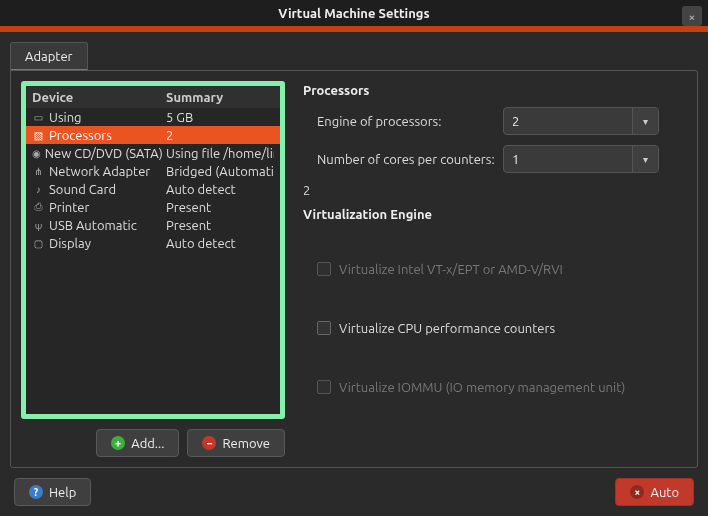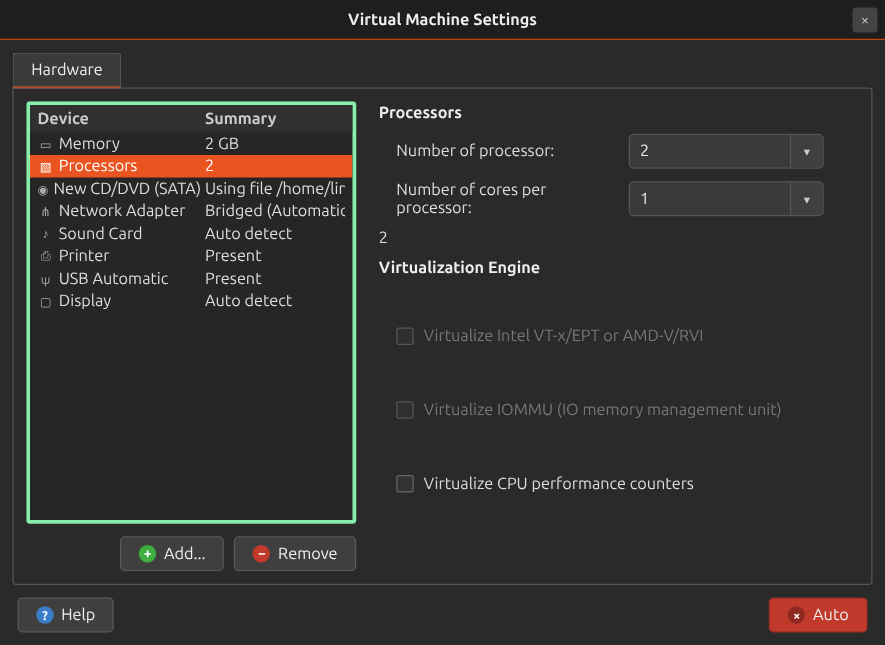--- a/index.html
+++ b/index.html
@@ -12,21 +12,21 @@
     color: #ddd;
     overflow: hidden;
   }
   .titlebar {
     height: 32px;
     background: #1e1e1e;
     display: flex;
     align-items: center;
     justify-content: center;
     position: relative;
-    border-bottom: 1px solid #c2410c;
+    border-bottom: 6px solid #c2410c;
     text-align: center;
   }
   .titletext { font-weight: 600; color: #eee; font-size: 13px; }
   .win-close {
     position: absolute;
     right: 6px; top: 6px;
     width: 20px; height: 20px;
     background: #444;
     border-radius: 3px;
     color: #ccc;
@@ -69,21 +69,21 @@
     gap: 14px;
     flex: 1;
     overflow: hidden;
   }
   .left {
     width: 264px;
     display: flex;
     flex-direction: column;
   }
   .device-table {
-    border: 3px solid #86efac;
+    border: 5px solid #86efac;
     background: #262626;
     border-radius: 3px;
     flex: 1;
     overflow: hidden;
     display: flex;
     flex-direction: column;
   }
   .dt-head {
     display: flex;
     background: #303030;
@@ -214,39 +214,39 @@
 
 <div class="titlebar">
   <span class="titletext">Virtual Machine Settings</span>
   <span class="win-close">
     <span>×</span>
   </span>
 </div>
 
 <div class="content">
   <div class="tabs">
-    <div class="tab">Hardware</div>
+    <div class="tab">Adapter</div>
   </div>
 
   <div class="panel">
     <div class="split">
 
       <div class="left">
         <div class="device-table">
           <div class="dt-head">
             <span class="c1">Device</span>
             <span class="c2">Summary</span>
           </div>
           <div class="dt-body" id="dt-body">
               <div class="dt-row">
                 <span class="c1">
                   <span class="ico">▭</span>
-                  <span>Memory</span>
-                </span>
-                <span class="c2">2 GB</span>
+                  <span>Using</span>
+                </span>
+                <span class="c2">5 GB</span>
               </div>
               <div class="dt-row selected">
                 <span class="c1">
                   <span class="ico">▧</span>
                   <span>Processors</span>
                 </span>
                 <span class="c2">2</span>
               </div>
               <div class="dt-row">
                 <span class="c1">
@@ -301,56 +301,56 @@
             <span class="circ minus">−</span>
             <span>Remove</span>
           </div>
         </div>
       </div>
 
       <div class="right">
         <div class="sect-title">Processors</div>
 
         <div class="form-row">
-          <span class="lbl">Number of processor:</span>
+          <span class="lbl">Engine of processors:</span>
           <div class="combo">
             <span class="cval">2</span>
             <span class="cbtn">
                 <span class="chev">▾</span>
               </span>
           </div>
         </div>
 
         <div class="form-row">
-          <span class="lbl">Number of cores per processor:</span>
+          <span class="lbl">Number of cores per counters:</span>
           <div class="combo">
             <span class="cval">1</span>
             <span class="cbtn">
                 <span class="chev">▾</span>
               </span>
           </div>
         </div>
 
         <div class="form-row">
           <span class="val">2</span>
         </div>
 
         <div class="sect-title" style="margin-top:0;">Virtualization Engine</div>
 
         <div class="check-row disabled">
           <span class="cbox"></span>
           <span>Virtualize Intel VT-x/EPT or AMD-V/RVI</span>
         </div>
+        <div class="check-row">
+          <span class="cbox"></span>
+          <span>Virtualize CPU performance counters</span>
+        </div>
         <div class="check-row disabled">
           <span class="cbox"></span>
           <span>Virtualize IOMMU (IO memory management unit)</span>
-        </div>
-        <div class="check-row">
-          <span class="cbox"></span>
-          <span>Virtualize CPU performance counters</span>
         </div>
       </div>
 
     </div>
   </div>
 
   <div class="footer">
     <div class="btn help">
       <span class="qcirc">?</span>
       <span>Help</span>

